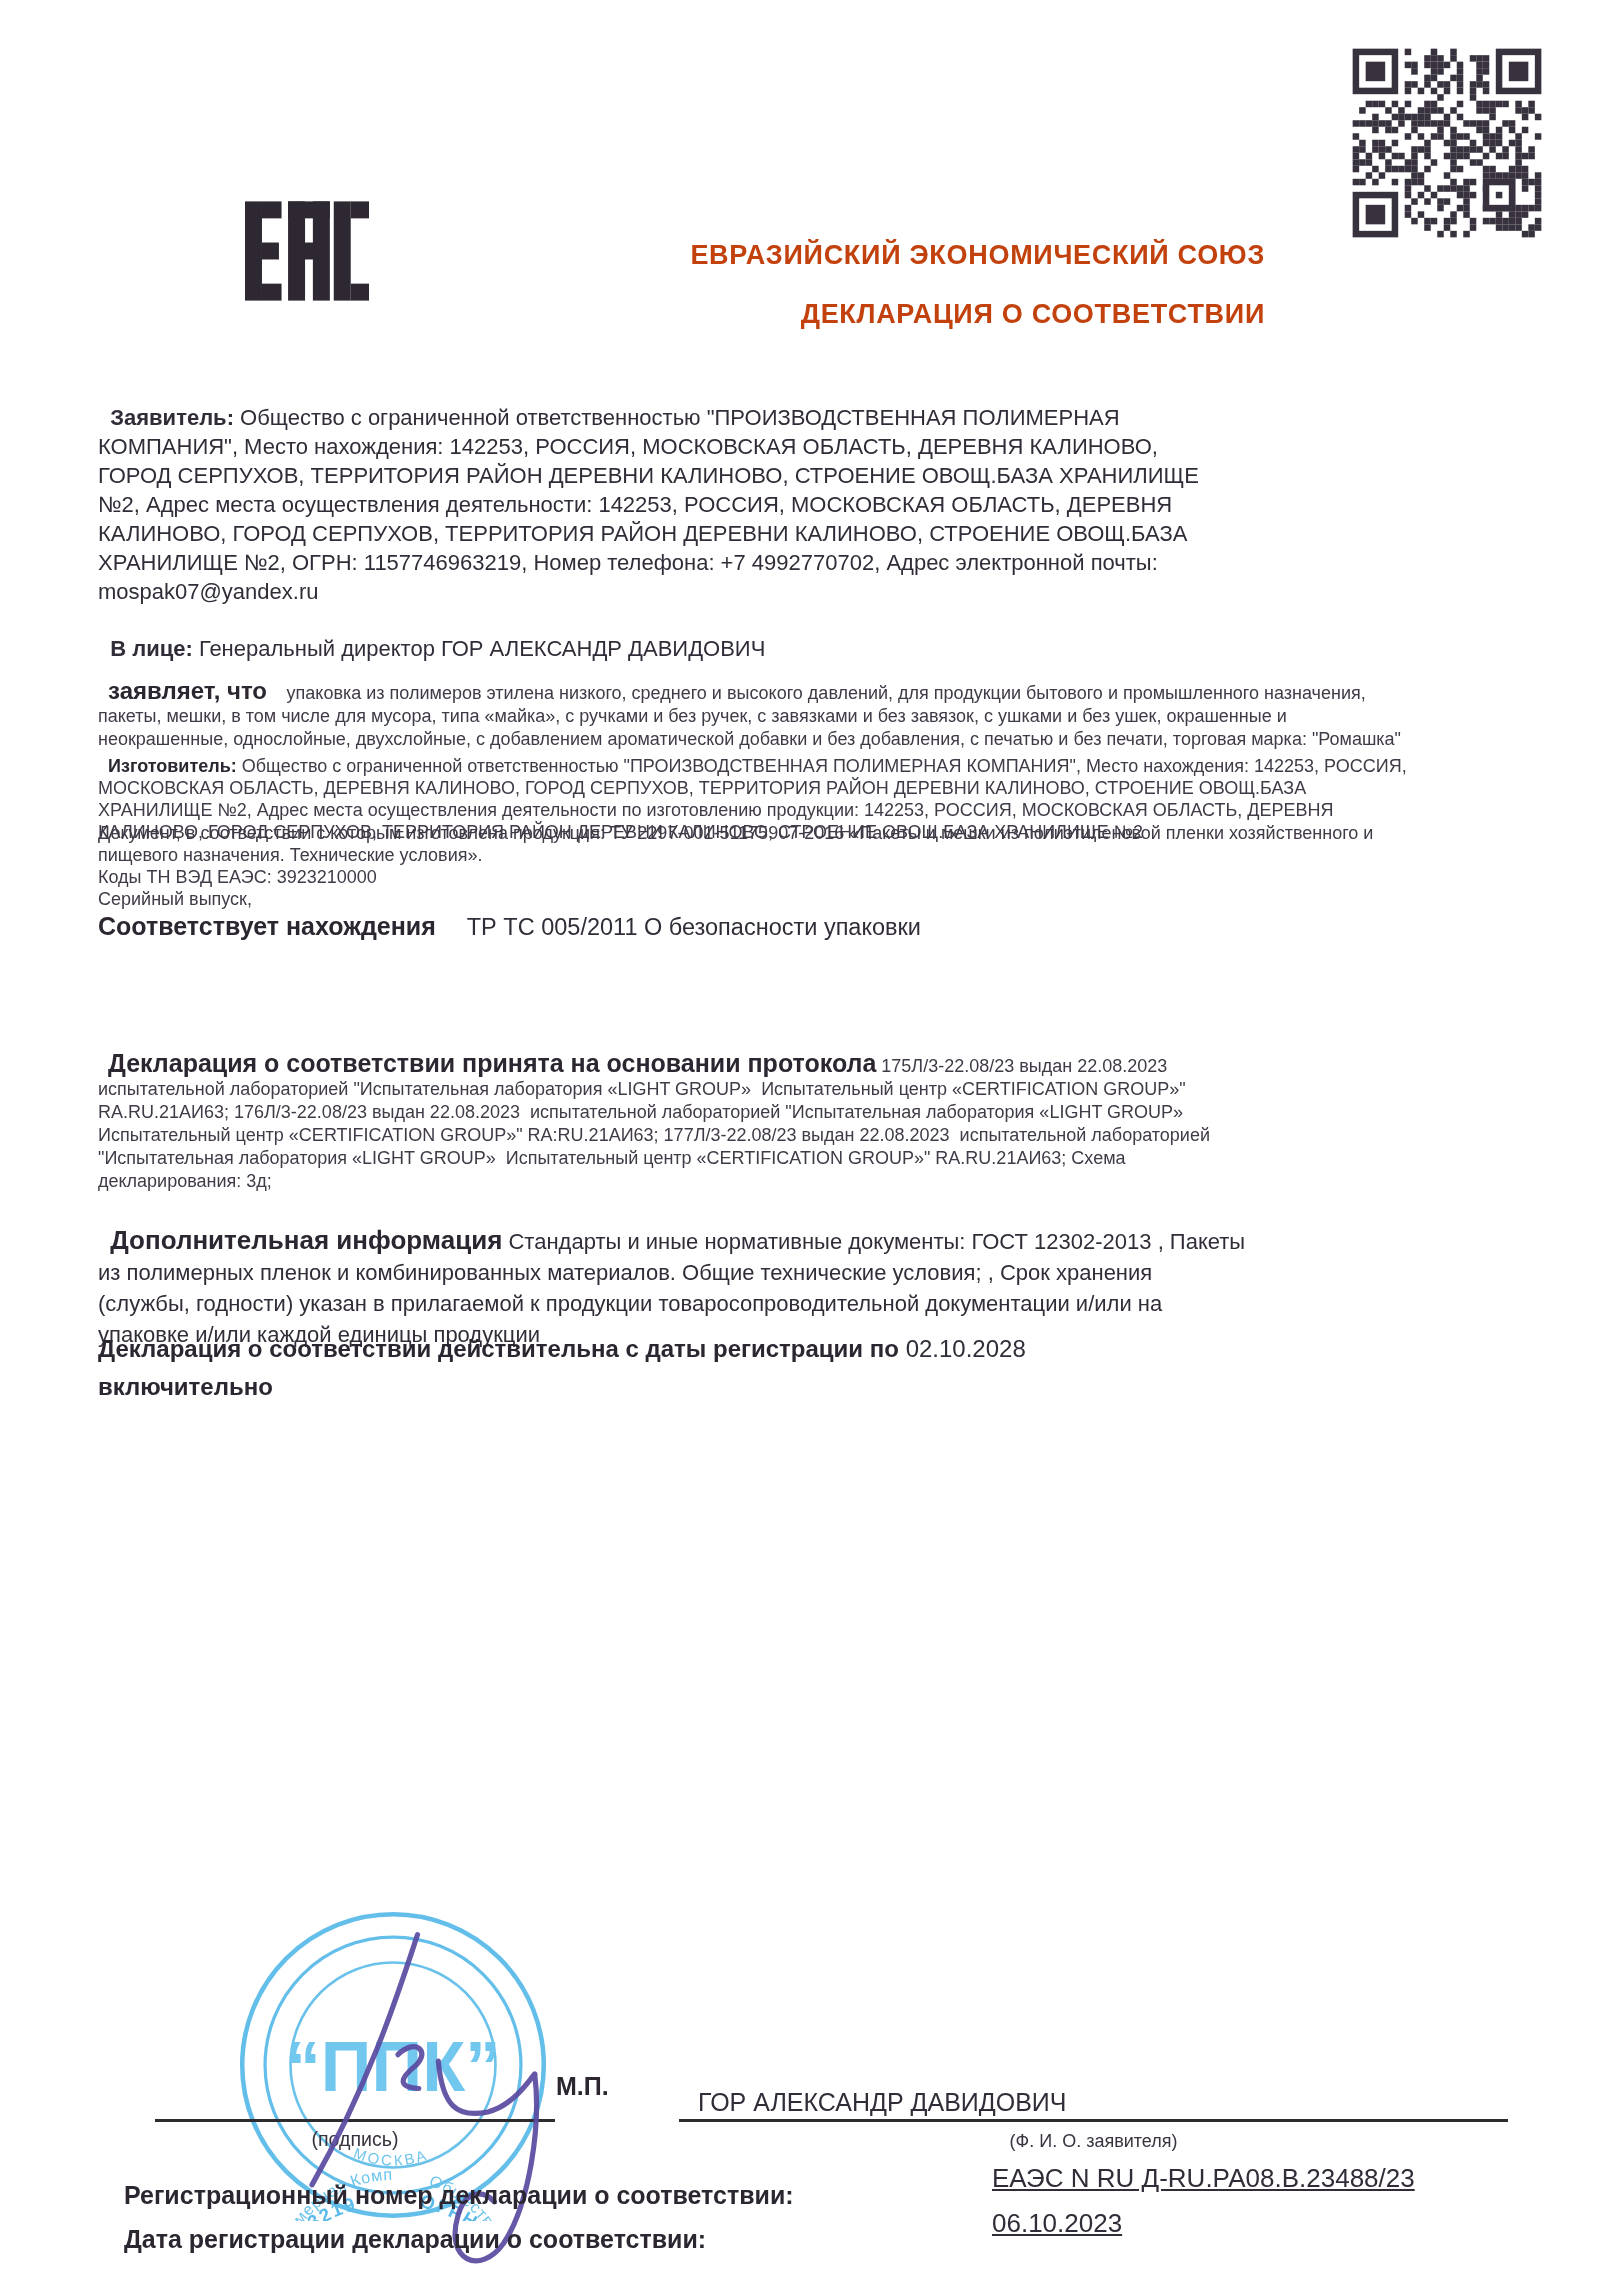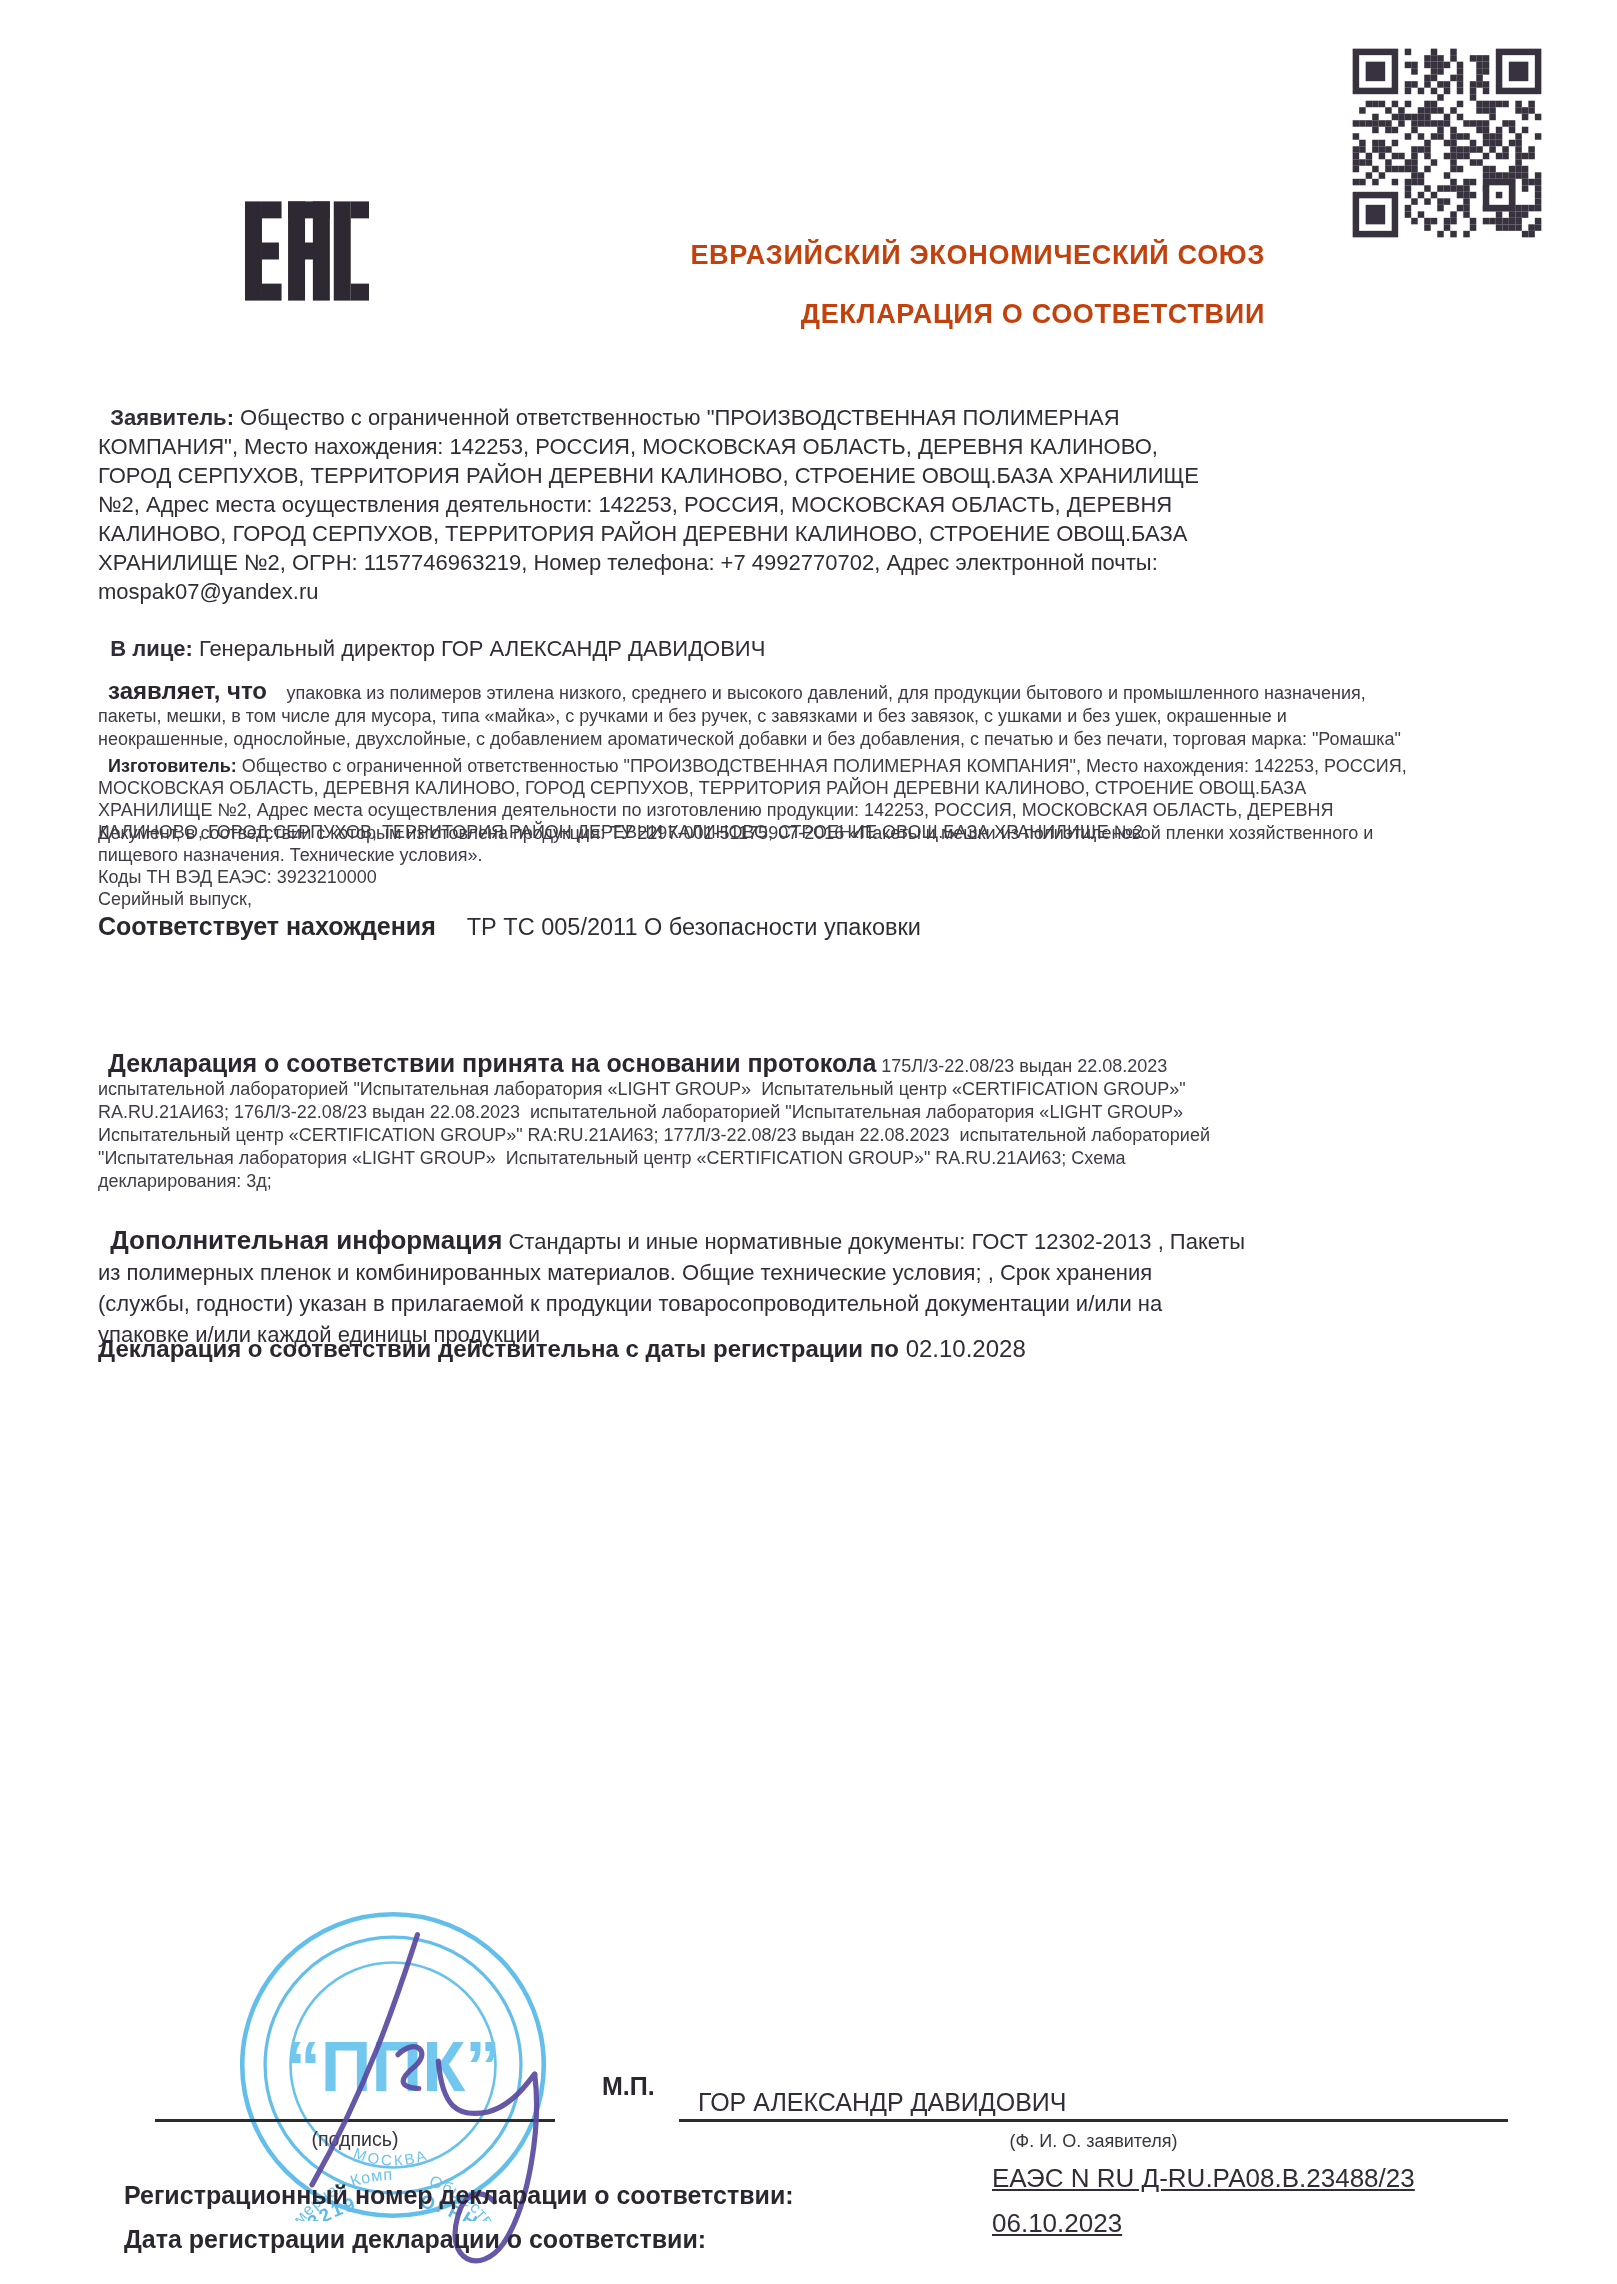--- a/index.html
+++ b/index.html
@@ -418,20 +418,21 @@
 <div class="abs pre" style="left:98px;top:1194px;width:1415px;font-size:22px;line-height:31px;color:#322c38">
   <b style="font-size:26px;color:#2b2630">Дополнительная информация</b><span> Стандарты и иные нормативные документы: ГОСТ 12302-2013 , Пакеты
 из полимерных пленок и комбинированных материалов. Общие технические условия; , Срок хранения
 (службы, годности) указан в прилагаемой к продукции товаросопроводительной документации и/или на
 упаковке и/или каждой единицы продукции</span>
 </div>
 
 <div class="abs" style="left:98px;top:1330px;width:1434px;font-size:24px;line-height:38px">
   <b>Декларация о соответствии действительна с даты регистрации по</b>
   <span style="color:#322c38">02.10.2028</span>
+  <b style="display:block">включительно</b>
 </div>
 
 <svg class="abs" style="left:237px;top:1909px;opacity:.88" width="312" height="312" viewBox="-239 -239 478 478">
   <defs>
     <path id="ringOuter" d="M 0,214 A 214,214 0 1 1 -0.2,214 Z" fill="none"></path>
     <path id="ringInner" d="M 0,176 A 176,176 0 1 1 -0.2,176 Z" fill="none"></path>
     <path id="cityArc" d="M -88,126 A 152,152 0 0 0 88,126" fill="none"></path>
   </defs>
   <circle cx="0" cy="0" r="231" fill="none" stroke="#4fb6e8" stroke-width="7"></circle>
   <circle cx="0" cy="0" r="196" fill="none" stroke="#4fb6e8" stroke-width="5"></circle>
@@ -450,21 +451,21 @@
   </text>
   <text font-size="23" letter-spacing="4" fill="#58bce9">
     <textPath href="#cityArc" startOffset="30">МОСКВА</textPath>
   </text>
   <text x="0" y="40" text-anchor="middle" font-family="DejaVu Serif, serif" font-weight="bold" font-size="108" fill="#5fc0ec">“ППК”</text>
 </svg>
 
 <div class="abs sigline" style="left:155px;top:2119px;width:400px"></div>
 <div class="abs sigline" style="left:679px;top:2119px;width:829px"></div>
 
-<div class="abs" style="left:602px;top:2072px;font-size:25px;font-weight:600;color:#2b2630">М.П.</div>
+<div class="abs" style="left:556px;top:2072px;font-size:25px;font-weight:600;color:#2b2630">М.П.</div>
 <div class="abs" style="left:698px;top:2088px;font-size:25px;color:#322c38">ГОР АЛЕКСАНДР ДАВИДОВИЧ</div>
 <div class="abs caption" style="left:155px;top:2128px;width:400px;font-size:19.6px">(подпись)</div>
 <div class="abs caption" style="left:679px;top:2131px;width:829px;font-size:18px">(Ф. И. О. заявителя)</div>
 
 <svg class="abs" style="left:274px;top:1884px" width="313" height="394" viewBox="0 0 480 605">
   <g fill="none" stroke="#5a4aa0" stroke-width="8" stroke-linecap="round" opacity=".92">
     <path d="M 220,78 C 196,150 150,300 58,462"></path>
     <path d="M 190,262 c 26,-26 52,-6 26,18 c -22,18 -28,32 6,34"></path>
     <path d="M 252,272 C 258,340 280,360 328,350 C 368,340 392,300 400,292"></path>
     <path d="M 400,292 C 410,370 392,492 352,552 C 316,602 262,578 282,510 C 294,468 322,470 338,488"></path>

